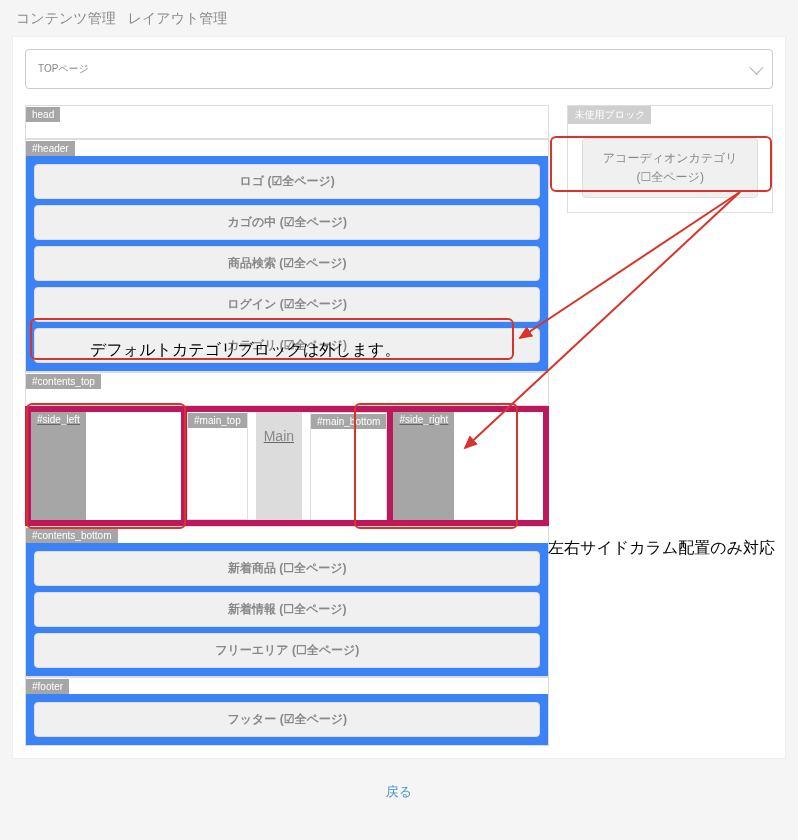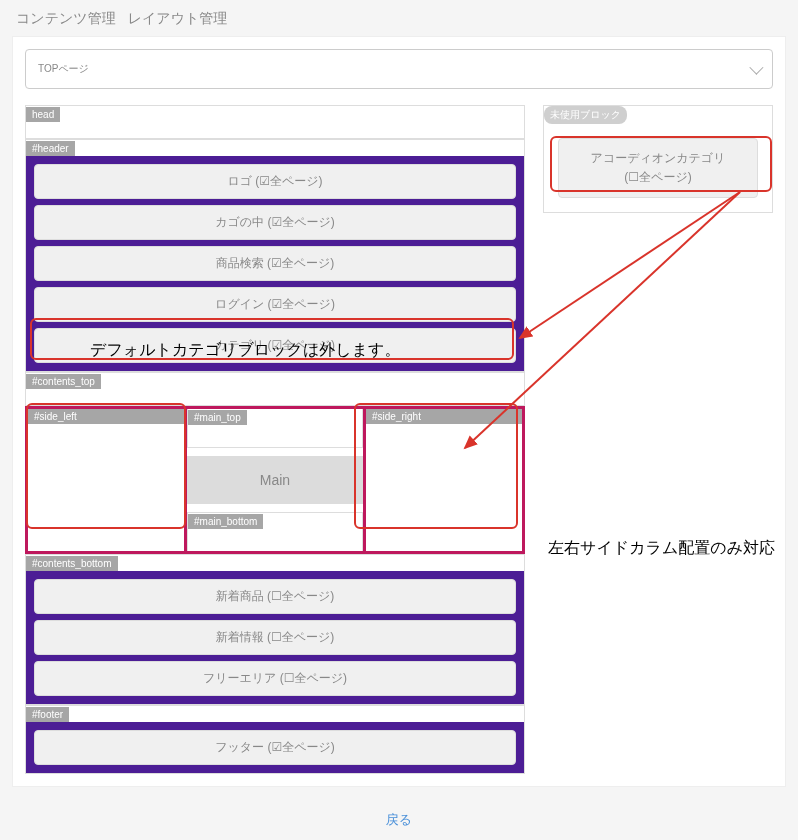--- a/index.html
+++ b/index.html
@@ -60,43 +60,44 @@
 .region-tag {
   display: inline-block;
   background: #a6a6a6;
   color: #fff;
   font-size: 10px;
   padding: 2px 6px;
 }
 .region-body {
   padding: 8px;
 }
-.region.gray-body .region-body { background: #4c1d95; }
+.region.gray-body .region-body { background: #3b82f6; font-weight: bold; }
 .block-btn {
   display: block;
   width: 100%;
   background: #f0f0f0;
   border: 1px solid #ddd;
   border-radius: 4px;
   color: #888;
   font-size: 12px;
   padding: 8px 6px;
   margin-bottom: 6px;
   text-align: center;
   cursor: move;
 }
 .block-btn:last-child { margin-bottom: 0; }
 .cols3 {
   display: flex;
 }
 .cols3 > .col {
-  border: 3px solid #be185d;
+  border: 6px solid #be185d;
   min-height: 120px;
   display: flex;
-  flex-direction: column;
+  flex-direction: row;
+  text-decoration: underline;
 }
 .col-left, .col-right { flex: 0 0 162px; }
 .col-center { flex: 1; display: flex; flex-direction: column; }
 .center-sub { border: 1px solid #ddd; }
 .main-slab {
   background: #dcdcdc;
   color: #888;
   text-align: center;
   padding: 16px 8px;
   font-size: 14px;
@@ -224,21 +225,21 @@
         <span class="region-tag">#footer</span>
         <div class="region-body" id="footer-blocks">
               <div class="block-btn">フッター (☑全ページ)</div>
             </div>
       </div>
 
     </div>
 
     <div class="right-col">
       <div class="right-panel">
-        <span class="region-tag" style="background:#cfcfcf;border-radius:8px;">未使用ブロック</span>
+        <span class="region-tag" style="background:#cfcfcf;">未使用ブロック</span>
         <div class="region-body">
           <div class="accordion-btn">
             <div>アコーディオンカテゴリ</div>
             <div>(<span id="acc-check">☐</span><span>全ページ</span>)</div>
           </div>
         </div>
       </div>
     </div>
   </div>
 

